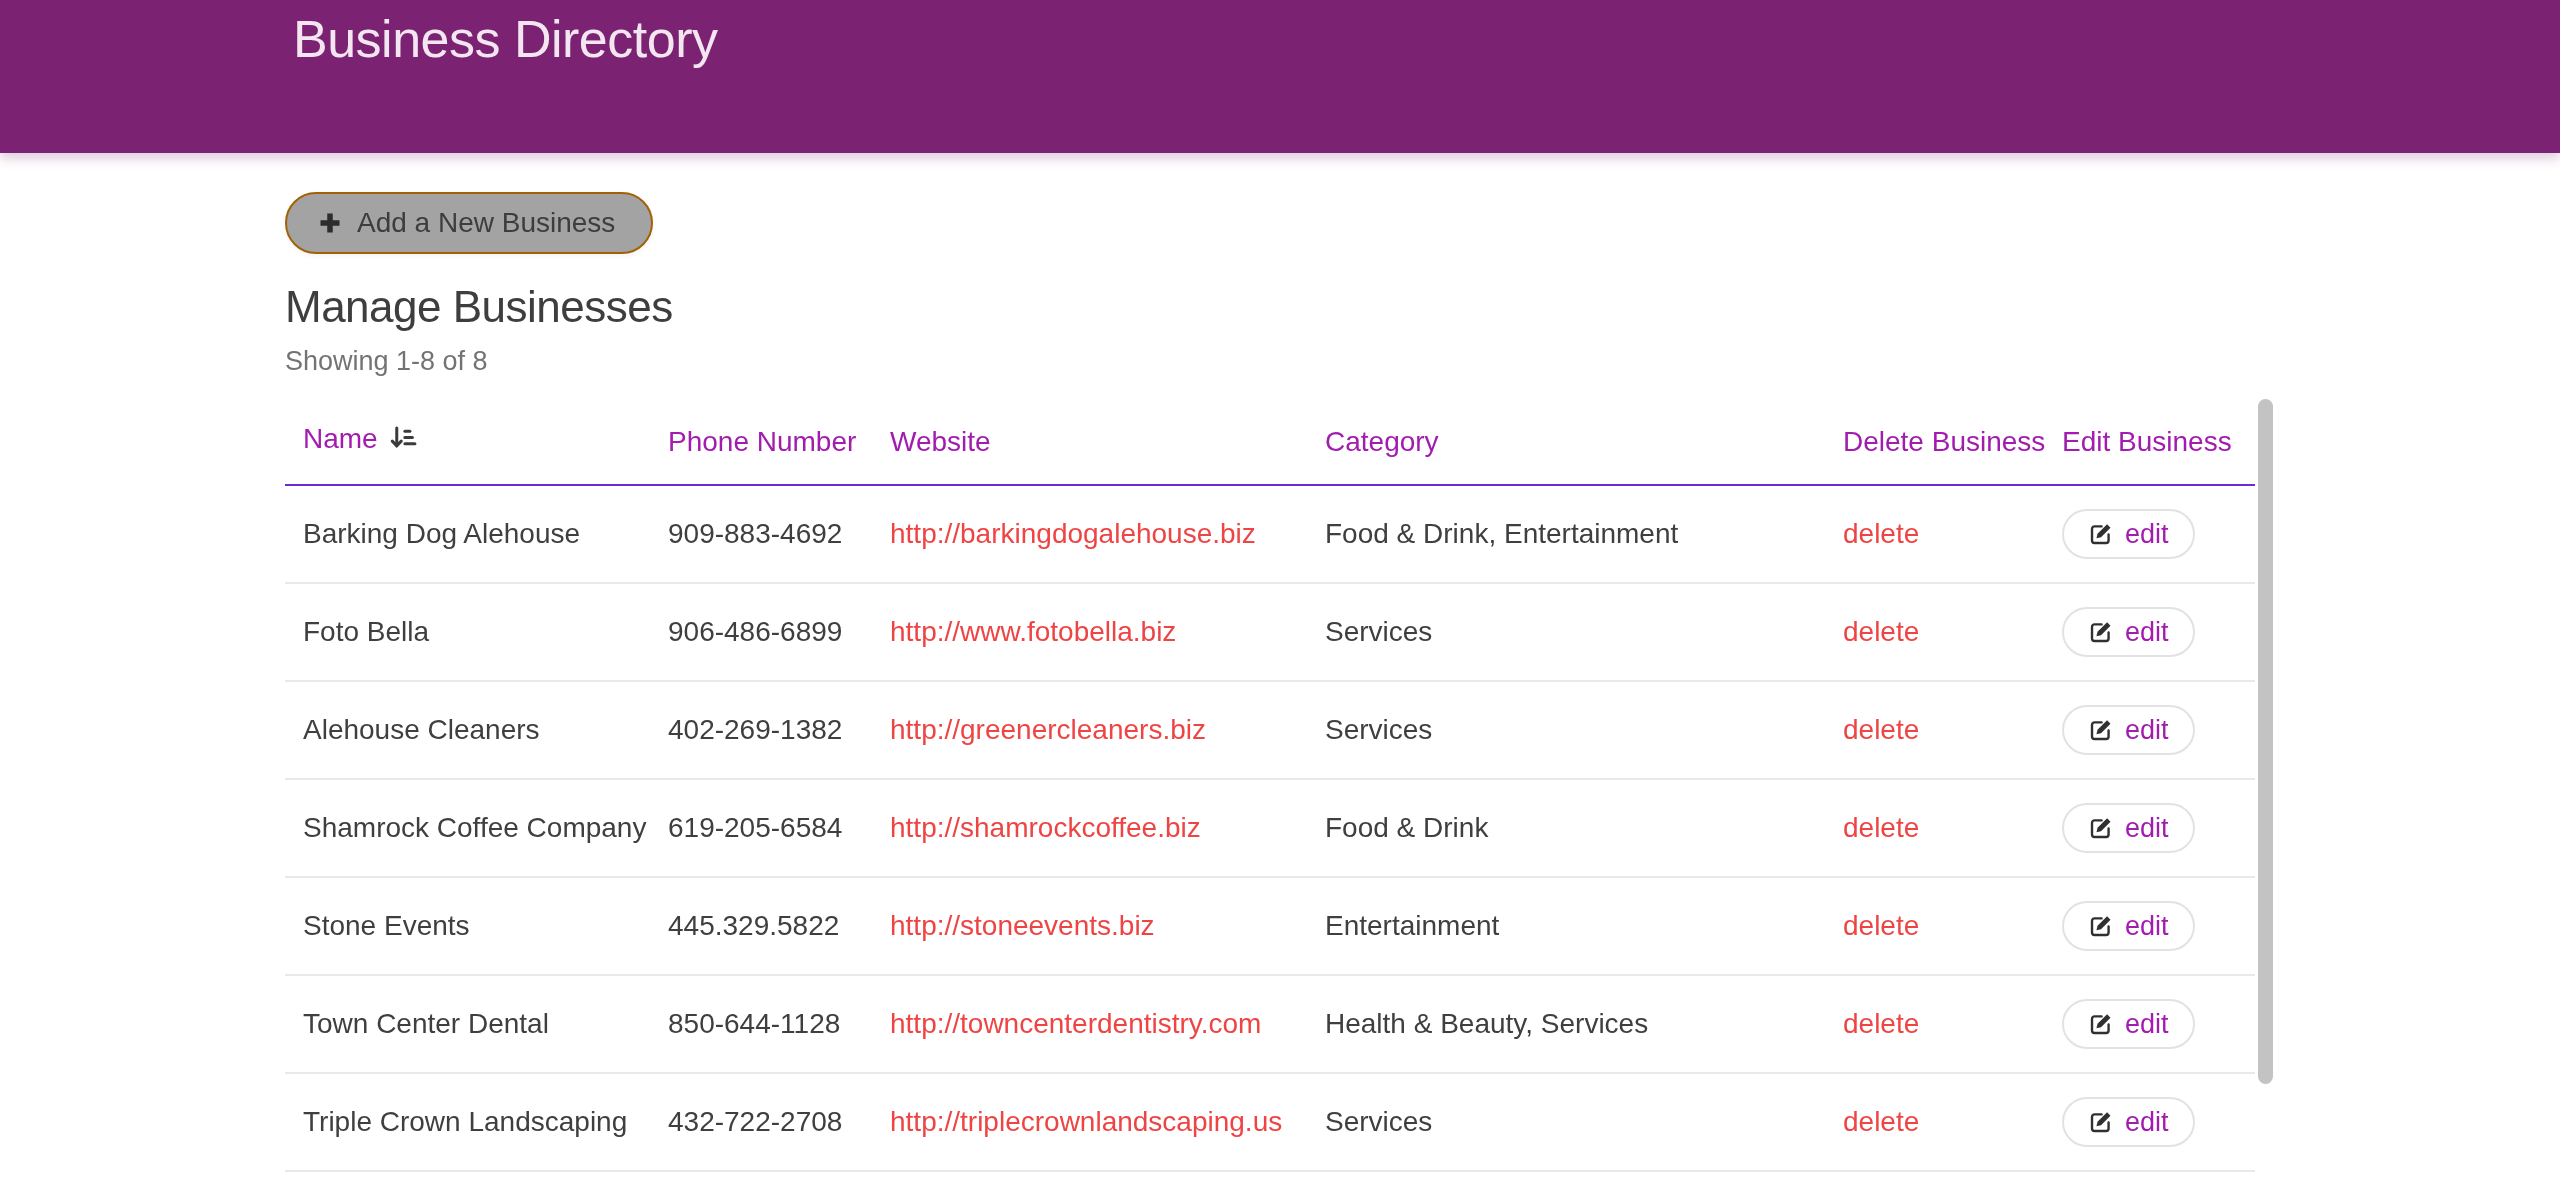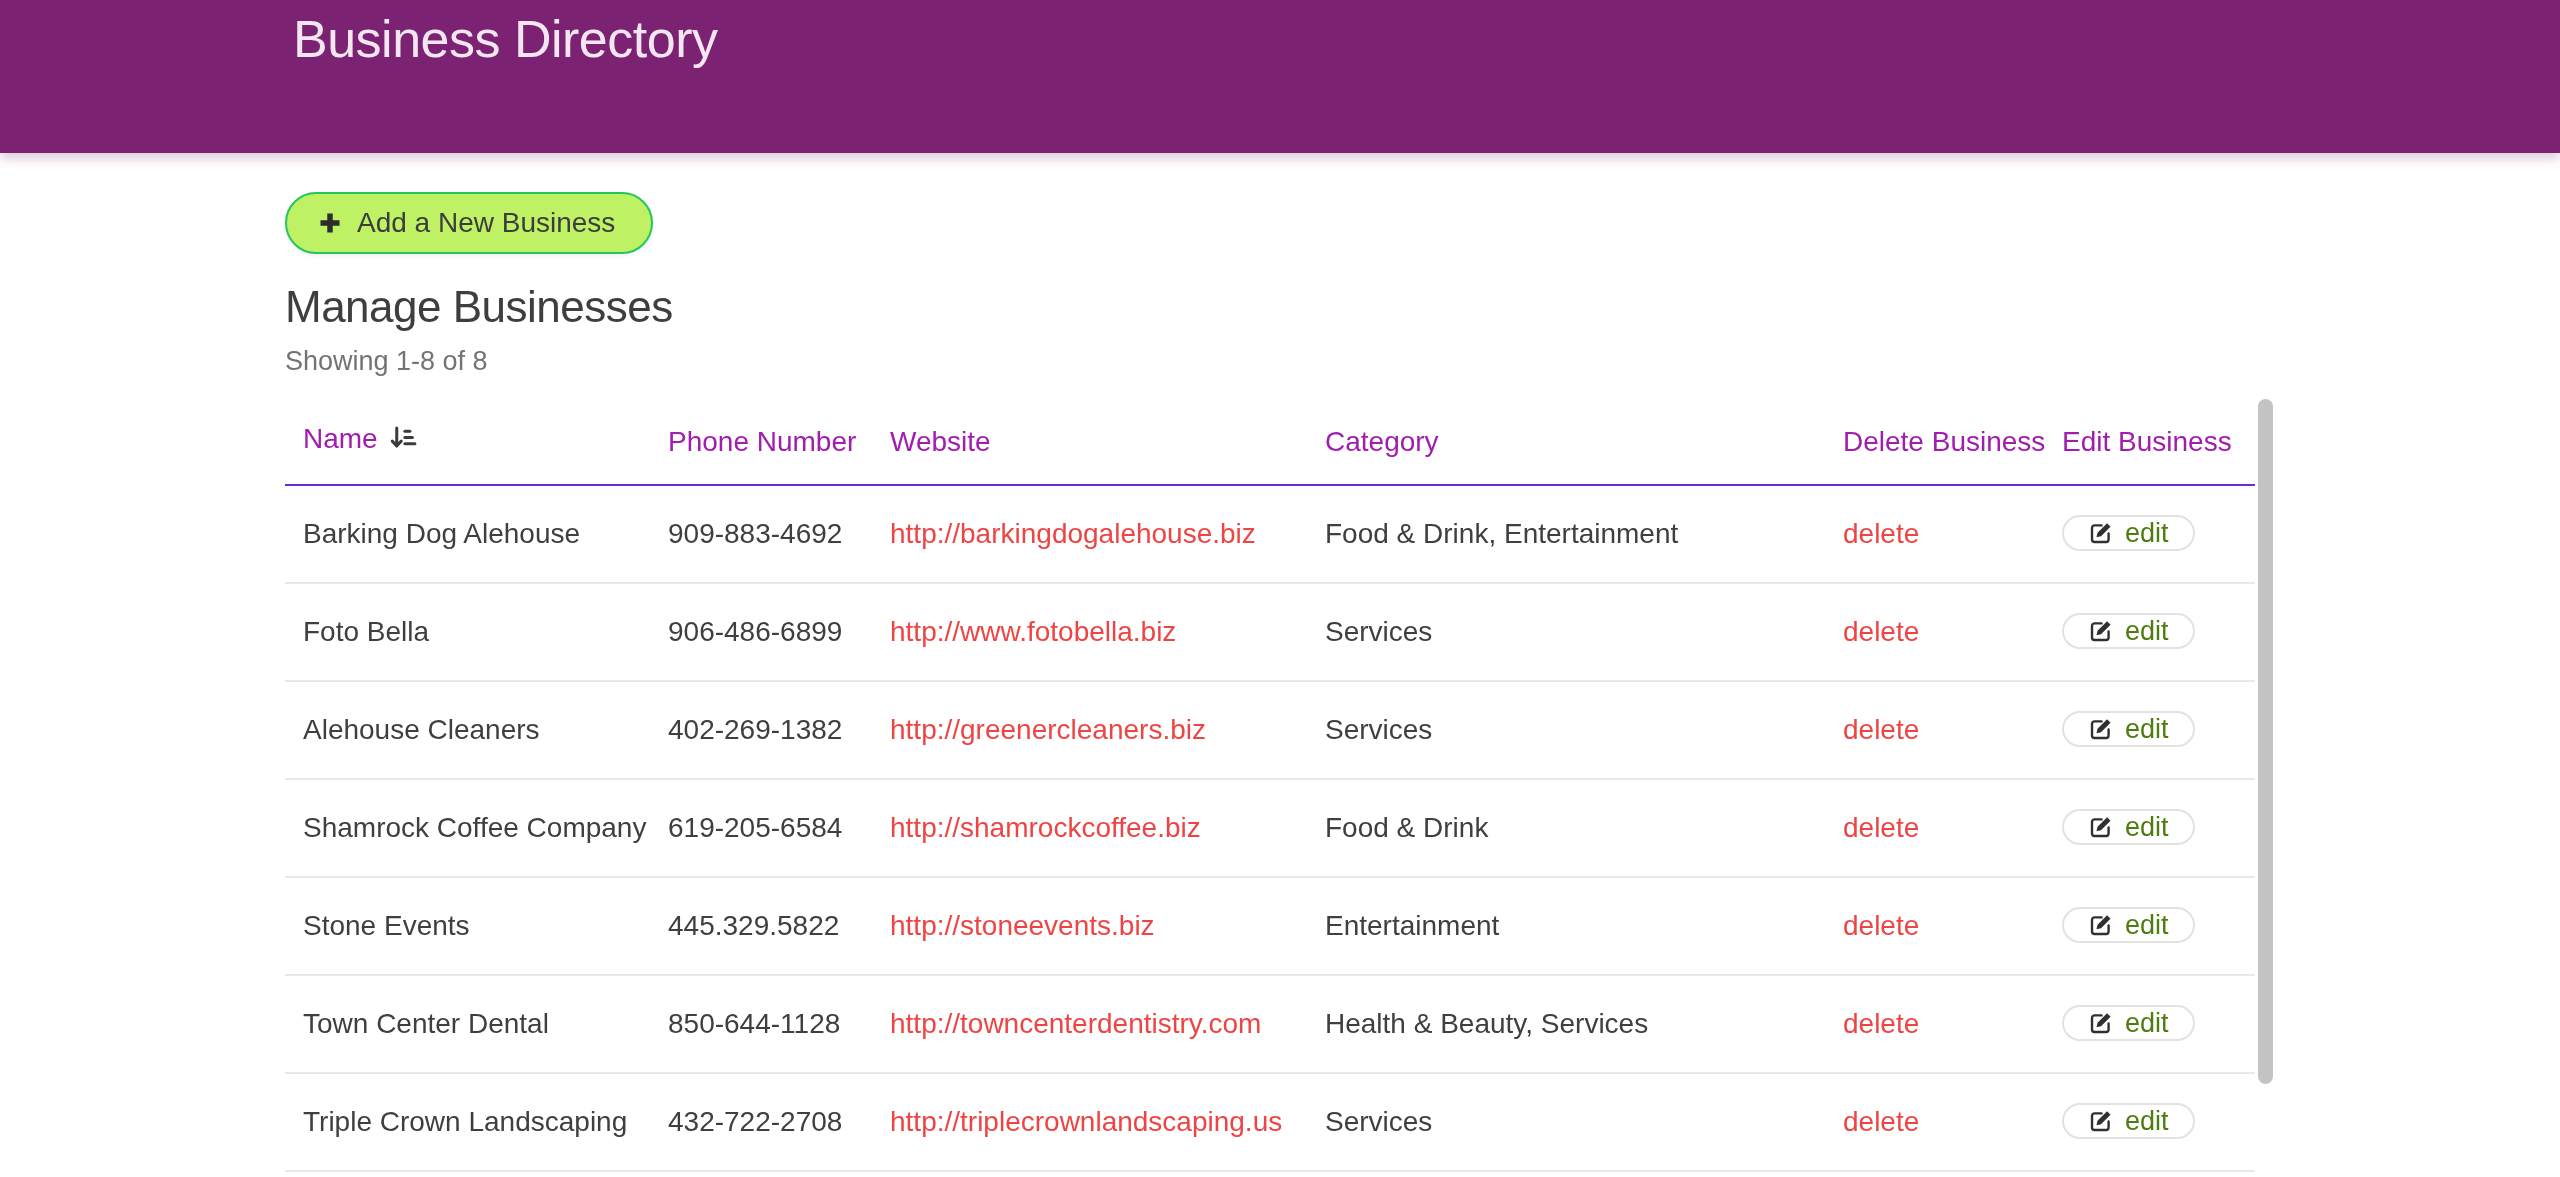--- a/index.html
+++ b/index.html
@@ -29,22 +29,22 @@
     margin-left: 285px;
     position: relative;
   }
   .add-btn {
     margin-top: 39px;
     height: 62px;
     display: inline-flex;
     align-items: center;
     gap: 14px;
     padding: 0 36px 0 30px;
-    background: #bef264;
-    border: 2px solid #22c55e;
+    background: #a3a3a3;
+    border: 2px solid #a16207;
     border-radius: 31px;
     box-shadow: 0 2px 5px rgba(0,0,0,0.05);
     font-size: 28px;
     color: #3d3d3d;
     cursor: pointer;
     font-family: inherit;
   }
   .add-btn .icon, .edit-btn .icon { display: inline-flex; align-items: center; }
   .page-heading {
     margin-top: 28px;
@@ -98,27 +98,27 @@
   a.link, a.delete-link {
     color: #ef4444;
     text-decoration-thickness: 2px;
     text-underline-offset: 5px;
     cursor: pointer;
   }
   .edit-btn {
     display: inline-flex;
     align-items: center;
     gap: 11px;
-    height: 36px;
+    height: 50px;
     padding: 0 24px;
     background: #ffffff;
     border: 2px solid #e2e2e2;
     border-radius: 25px;
     font-size: 27px;
-    color: #4d7c0f;
+    color: #a21caf;
     cursor: pointer;
     font-family: inherit;
   }
   .scroll-thumb {
     position: absolute;
     top: 0;
     right: 2px;
     width: 15px;
     height: 685px;
     border-radius: 8px;

